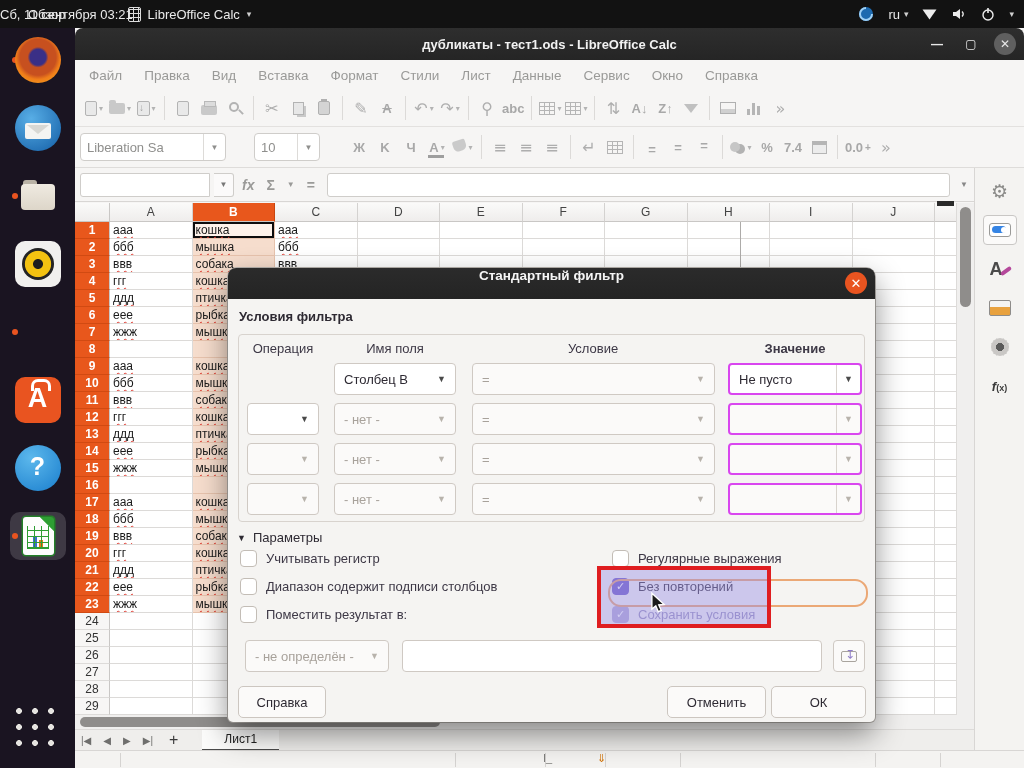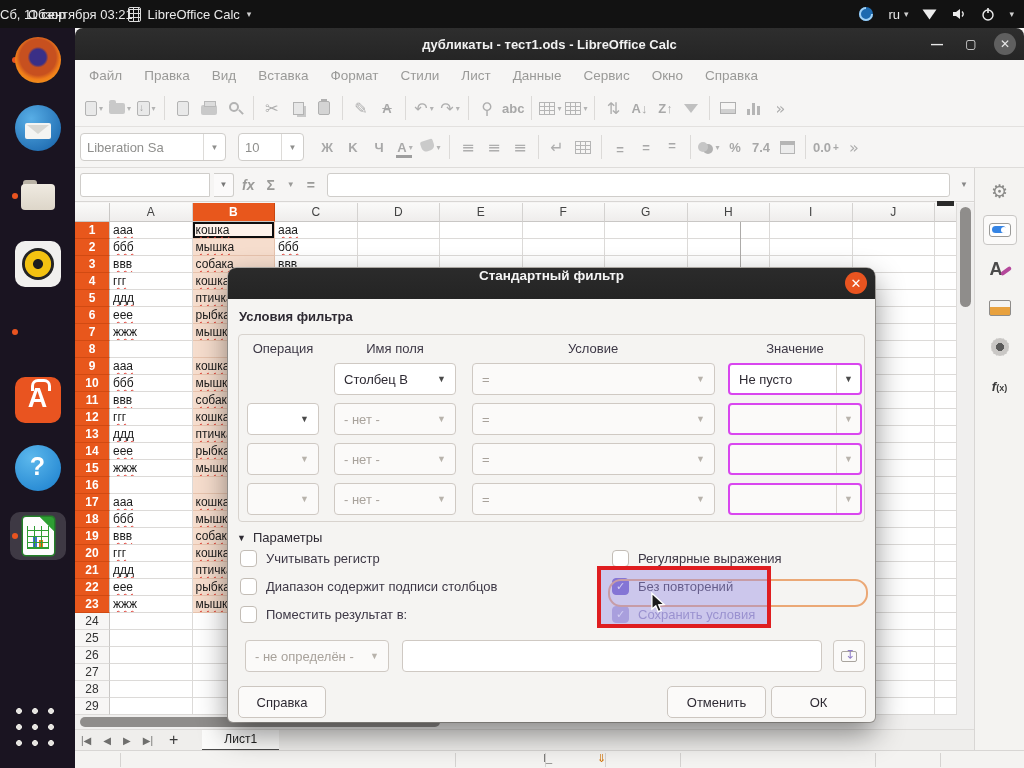--- a/index.html
+++ b/index.html
@@ -56,21 +56,21 @@
   .wbtn{width:22px;height:22px;border-radius:50%;display:flex;align-items:center;justify-content:center;
     color:#e8e8e8;font-size:12px;}
   .wbtn.close{background:#5f5f5f;}
   
   #menubar{position:absolute;left:0;top:32px;width:100%;height:30px;background:#f6f5f4;display:flex;align-items:center;
     gap:22px;padding-left:14px;font-size:13.5px;color:#9a9a98;}
   
   #tb1{position:absolute;left:0;top:62px;width:100%;height:37px;background:#f6f5f4;border-bottom:1px solid #e3e1df;
     display:flex;align-items:center;padding-left:6px;}
   #tb2{position:absolute;left:0;top:99px;width:100%;height:41px;background:#f6f5f4;border-bottom:1px solid #dedcda;
-    display:flex;align-items:center;padding-left:5px;}
+    display:flex;align-items:center;padding-left:5px;gap:16px;}
   .tbbtn{display:flex;align-items:center;justify-content:center;min-width:26px;height:28px;gap:2px;padding:0 2px;}
   .tbg{font-size:16px;color:#aeaeae;font-family:"DejaVu Sans",sans-serif;}
   .tbt{font-size:13px;color:#a8a8a8;font-weight:bold;}
   .tbdd{font-size:8px;color:#b3b3b3;}
   .tbsep{width:1px;height:24px;background:#dcdad8;margin:0 5px;}
   .i-doc{width:12px;height:15px;background:#e9e9e9;border:1.5px solid #b3b3b3;border-radius:2px;}
   .i-folder{width:16px;height:11px;background:#c9c9c9;border-radius:1px 2px 2px 2px;position:relative;}
   .i-folder::before{content:"";position:absolute;left:0;top:-3px;width:7px;height:3px;background:#c9c9c9;border-radius:2px 2px 0 0;}
   .i-save{width:13px;height:15px;background:#e9e9e9;border:1.5px solid #b3b3b3;border-radius:2px;position:relative;}
   .i-save::after{content:"↓";position:absolute;left:1.5px;top:0px;font-size:10px;color:#a0a0a0;}
@@ -1052,21 +1052,21 @@
   <div id="dialog" style="z-index:10;">
     <div id="dlg-title">
       <span>Стандартный фильтр</span>
       <span id="dlg-close">✕</span>
     </div>
     <div id="crit-label">Условия фильтра</div>
     <div id="dlg-box">
         <div class="dhead" style="left: 44px;">Операция</div>
         <div class="dhead" style="left: 156px;">Имя поля</div>
         <div class="dhead" style="left: 354px;">Условие</div>
-        <div class="dhead" style="left: 556px;">Значение</div>
+        <div class="dhead" style="left: 556px; font-weight: bold;">Значение</div>
         <div class="combo" style="left: 95px; top: 28px; width: 122px;">
           <span>Столбец B</span>
           <span class="arr">▼</span>
         </div>
         <div class="combo dis" style="left: 233px; top: 28px; width: 243px;">
           <span>=</span>
           <span class="arr">▼</span>
         </div>
         <div class="vcombo" style="left: 489px; top: 28px; width: 134px;">
           <span class="vtext">Не пусто</span>

